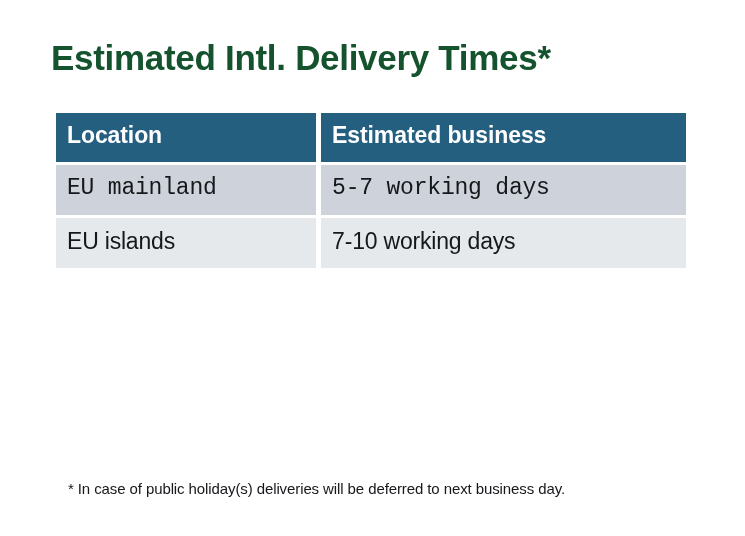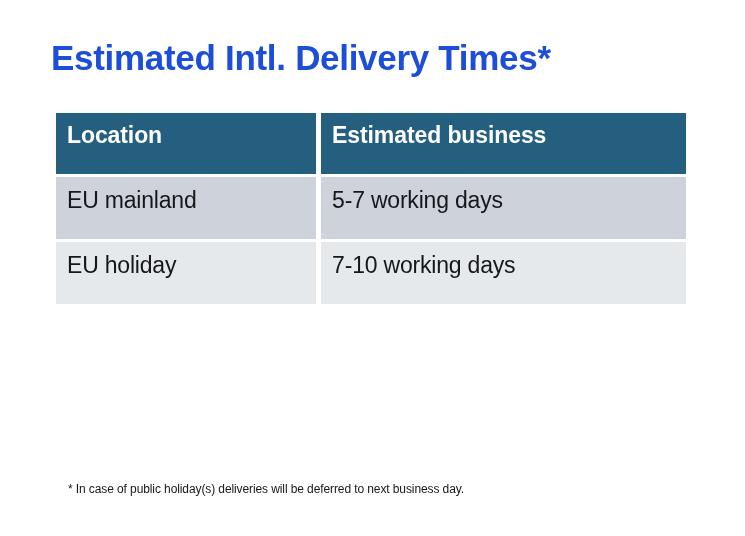--- a/index.html
+++ b/index.html
@@ -23,38 +23,38 @@
   }
 
   
   .page-title {
     position: absolute;
     left: 51px;
     top: 36px;
     font-size: 35px;
     font-weight: bold;
     letter-spacing: -0.3px;
-    color: #1d4ed8;
+    color: #14532d;
     line-height: 44px;
     white-space: nowrap;
   }
 
   
   .delivery-table {
     position: absolute;
     left: 51px;
     top: 110px;
     width: 640px;
     border-collapse: separate;
     border-spacing: 5px 3px;
     table-layout: fixed;
   }
   .delivery-table th,
   .delivery-table td {
-    padding: 0 0 16px 11px;
+    padding: 0 0 4px 11px;
     margin: 0;
     height: 46px;
     vertical-align: middle;
     text-align: left;
     font-weight: normal;
   }
   .col-location  { width: 258px; }
   .col-delivery  { width: 362px; }
 
   .delivery-table thead th {
@@ -64,29 +64,29 @@
     font-weight: bold;
     letter-spacing: -0.1px;
     height: 45px;
   }
 
   .delivery-table tbody td {
     font-size: 23px;
     color: #15171a;
     letter-spacing: -0.2px;
   }
-  .delivery-table tbody tr.row-dark td  { background: #ced2da; }
+  .delivery-table tbody tr.row-dark td  { background: #ced2da; font-family: Liberation Mono, monospace; }
   .delivery-table tbody tr.row-light td { background: #e6e9ec; }
 
   
   .footnote {
     position: absolute;
     left: 68px;
     top: 479px;
-    font-size: 12px;
+    font-size: 15px;
     color: #15171a;
     letter-spacing: -0.1px;
     line-height: 20px;
     white-space: nowrap;
     text-align: center;
   }
 </style>
 </head>
 <body>
 
@@ -104,21 +104,21 @@
         <th>Location</th>
         <th>Estimated business</th>
       </tr>
     </thead>
     <tbody>
       <tr class="row-dark">
         <td>EU mainland</td>
         <td>5-7 working days</td>
       </tr>
       <tr class="row-light">
-        <td>EU holiday</td>
+        <td>EU islands</td>
         <td>7-10 working days</td>
       </tr>
     </tbody>
   </table>
 
   <div class="footnote">* In case of public holiday(s) deliveries will be deferred to next business day.</div>
 
 </div>
 
 </body></html>

